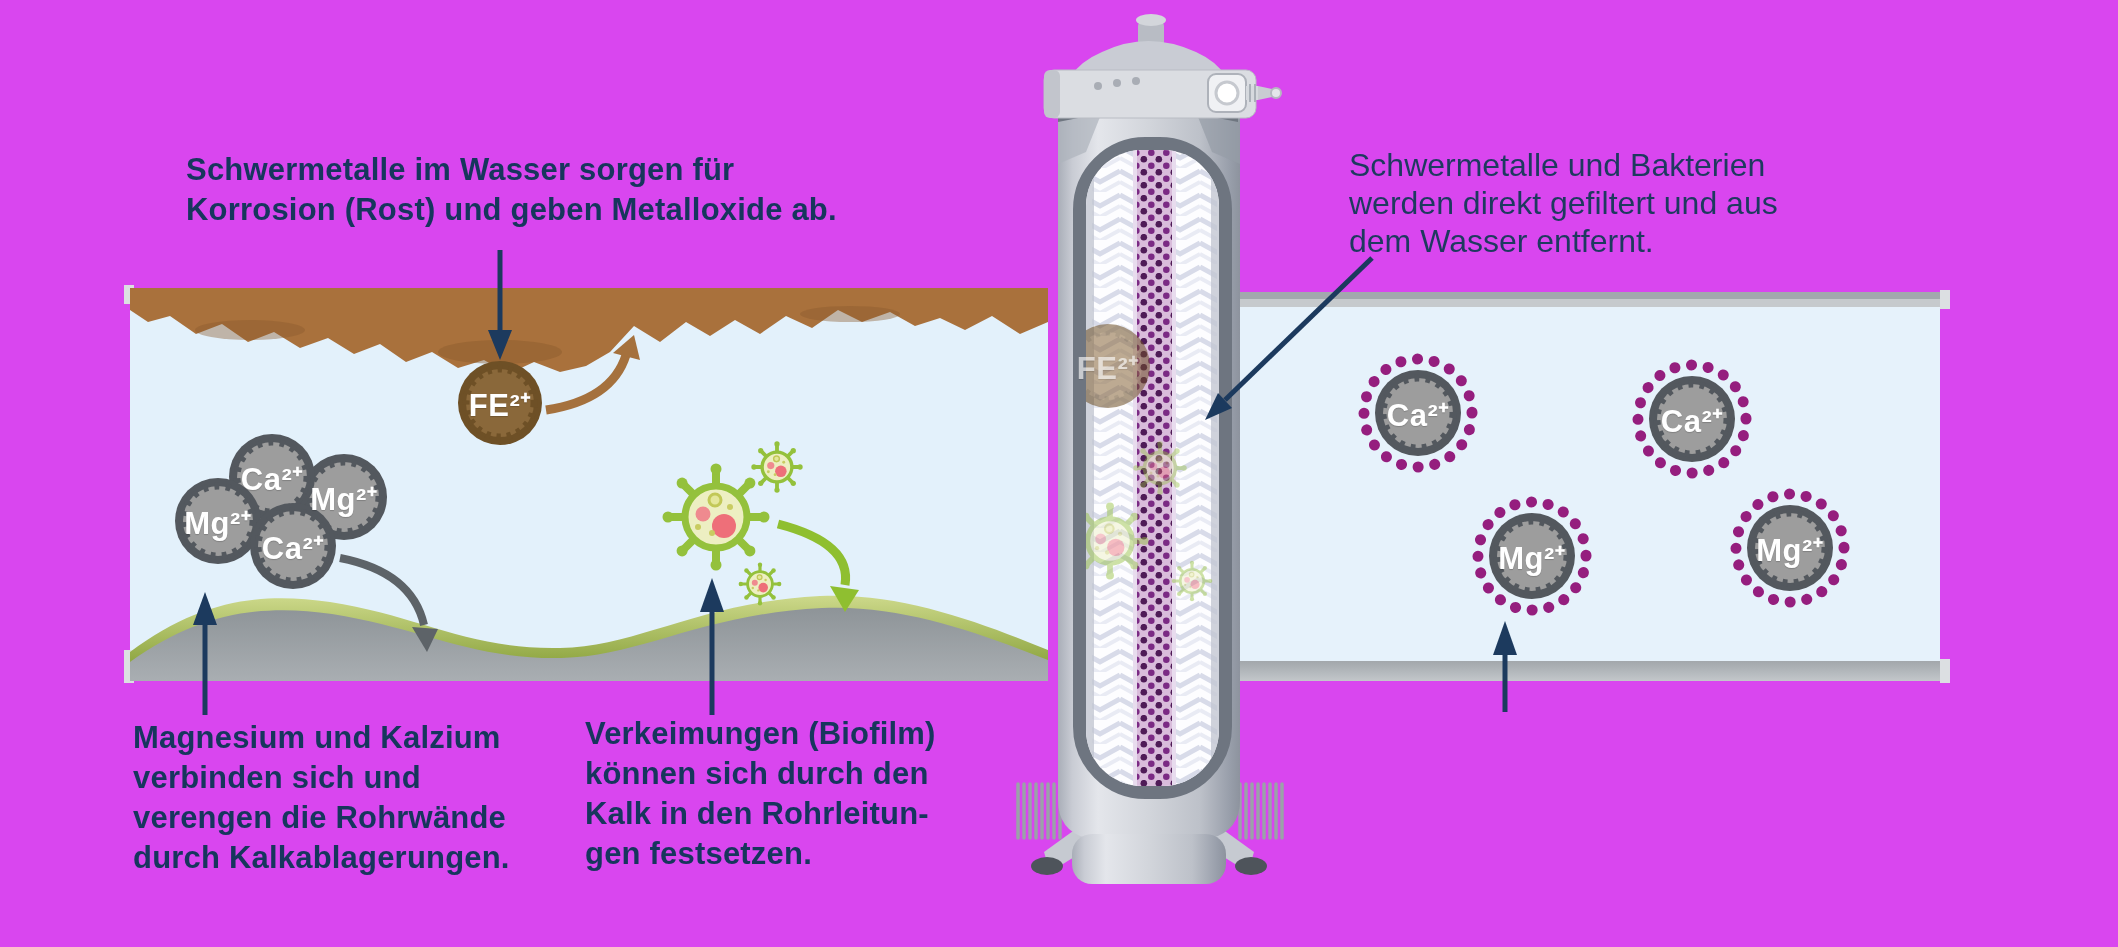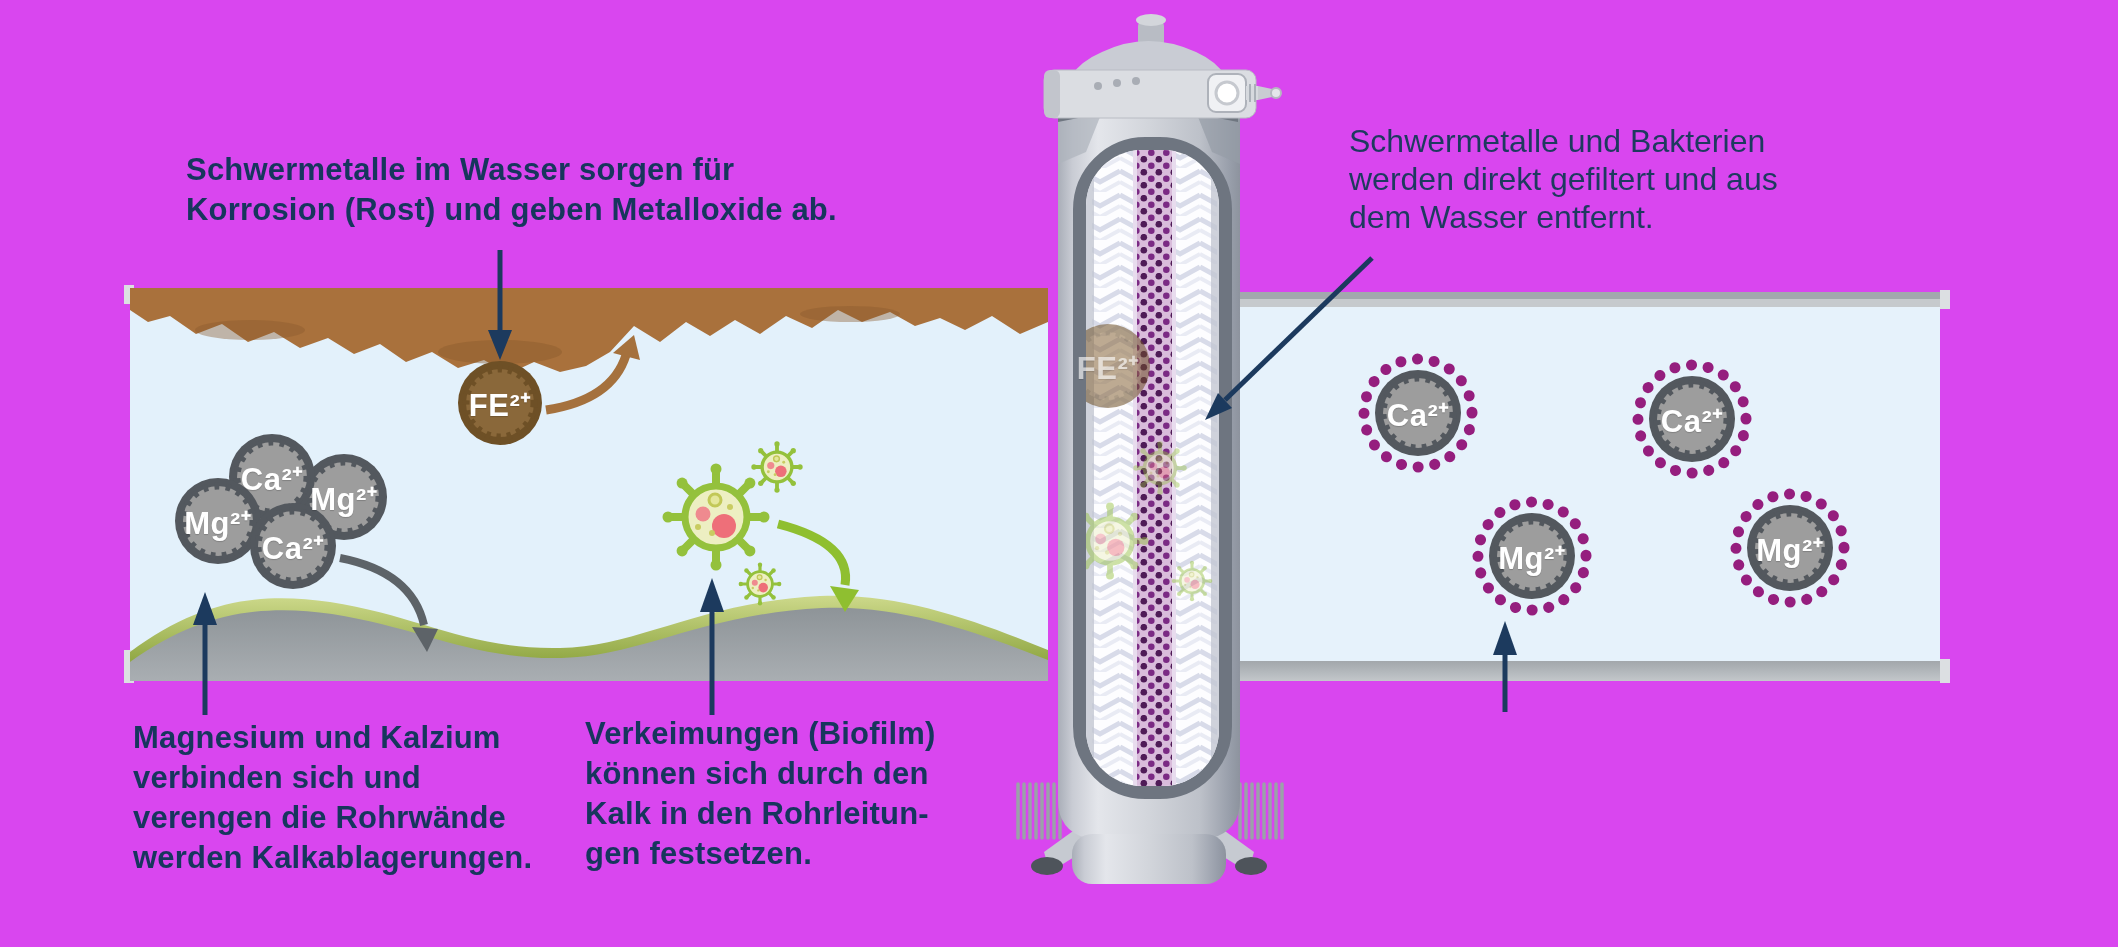--- a/index.html
+++ b/index.html
@@ -1,21 +1,21 @@
 <!DOCTYPE html>
 <html><head>
 <meta charset="utf-8">
 <style>
   html,body{margin:0;padding:0;background:#ffffff;}
   .stage{position:relative;width:2118px;height:947px;background:#d946ef;overflow:hidden;
          font-family:"Liberation Sans", sans-serif;}
   .stage svg{position:absolute;left:0;top:0;}
   .note{position:absolute;white-space:pre-line;color:#17365d;}
   .note-bold{font-weight:700;font-size:31px;line-height:40px;letter-spacing:.2px;}
-  .note-reg{font-weight:400;font-size:32px;line-height:38px;color:#1e3a5f;}
+  .note-reg{font-weight:400;font-size:32px;line-height:38px;color:#1e3a5f;margin-top:24px;}
   .lbl{position:absolute;transform:translate(-50%,-50%);font-weight:700;color:#ffffff;
        font-size:31px;letter-spacing:.5px;white-space:nowrap;
        text-shadow:0 1px 1px rgba(0,0,0,.18);}
   .lbl-faded{opacity:.62;}
 </style>
 </head>
 <body>
 
 <div class="stage">
 
@@ -267,21 +267,21 @@
 </svg>
 
 <div class="note note-bold" style="left:186px;top:150px;">Schwermetalle im Wasser sorgen für
 Korrosion (Rost) und geben Metalloxide ab.</div>
 <div class="note note-reg" style="left:1349px;top:122px;">Schwermetalle und Bakterien
 werden direkt gefiltert und aus
 dem Wasser entfernt.</div>
 <div class="note note-bold" style="left:133px;top:718px;">Magnesium und Kalzium
 verbinden sich und
 verengen die Rohrwände
-werden Kalkablagerungen.</div>
+durch Kalkablagerungen.</div>
 <div class="note note-bold" style="left:585px;top:714px;">Verkeimungen (Biofilm)
 können sich durch den
 Kalk in den Rohrleitun-
 gen festsetzen.</div>
 
 <span class="lbl" style="left:500px;top:404px;">FE²⁺</span>
 <span class="lbl lbl-faded" style="left:1108px;top:367px;">FE²⁺</span>
 <span class="lbl" style="left:272px;top:478px;">Ca²⁺</span>
 <span class="lbl" style="left:344px;top:498px;">Mg²⁺</span>
 <span class="lbl" style="left:218px;top:522px;">Mg²⁺</span>

